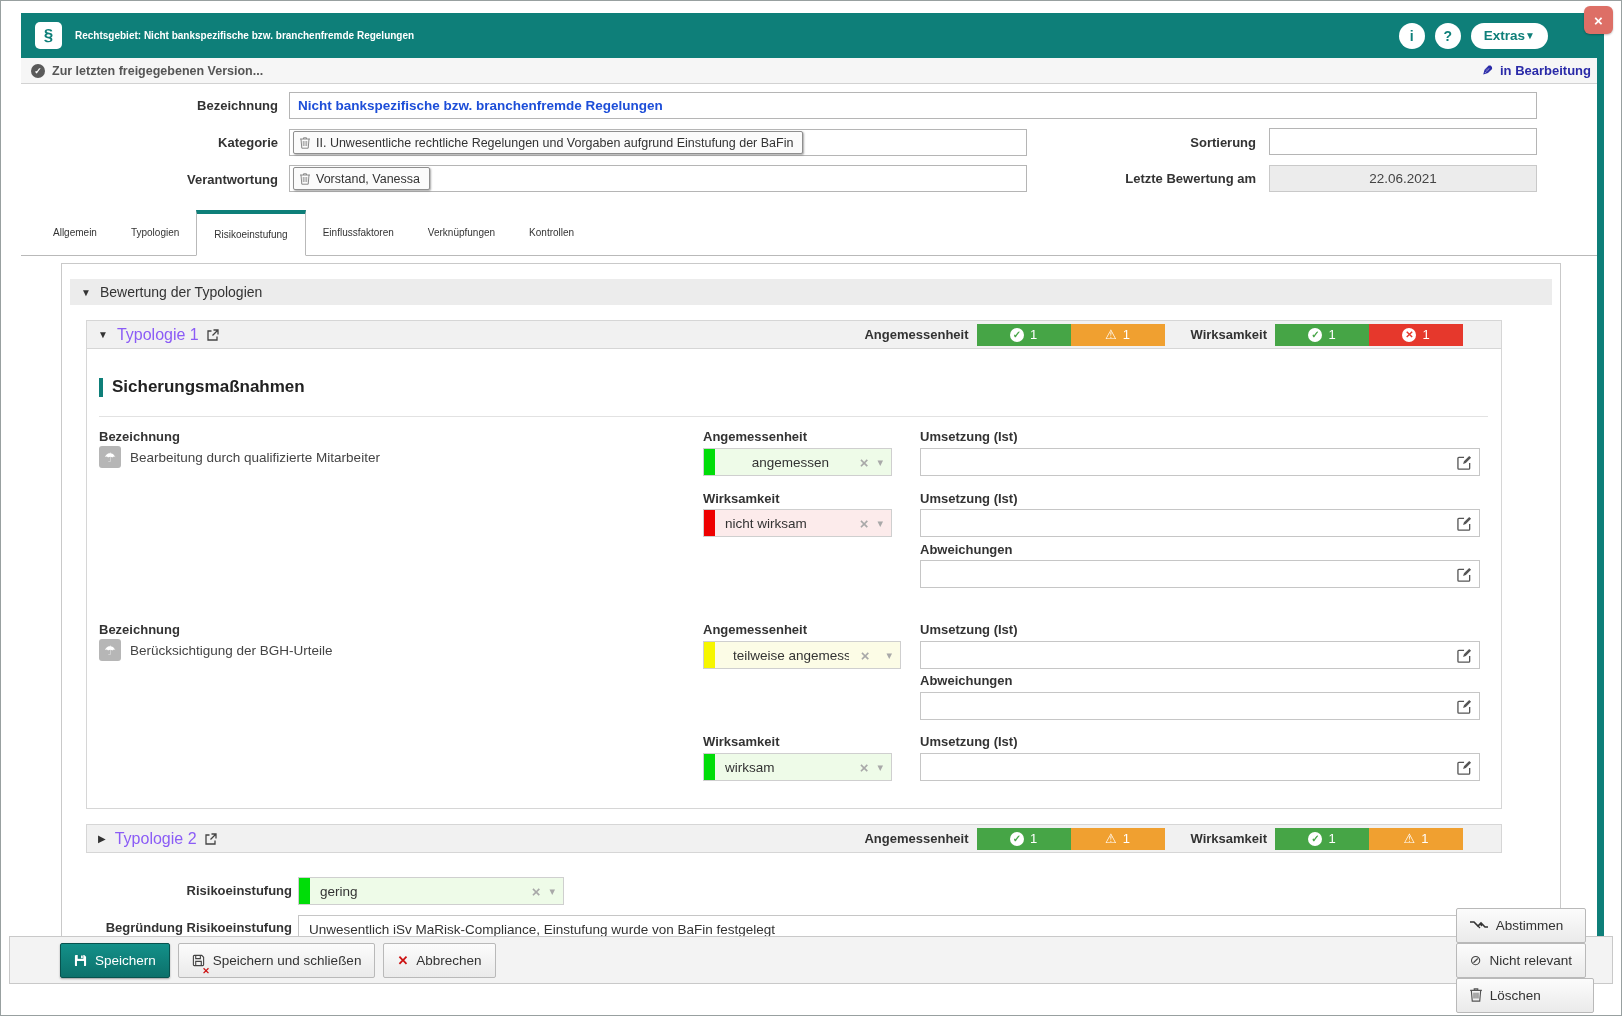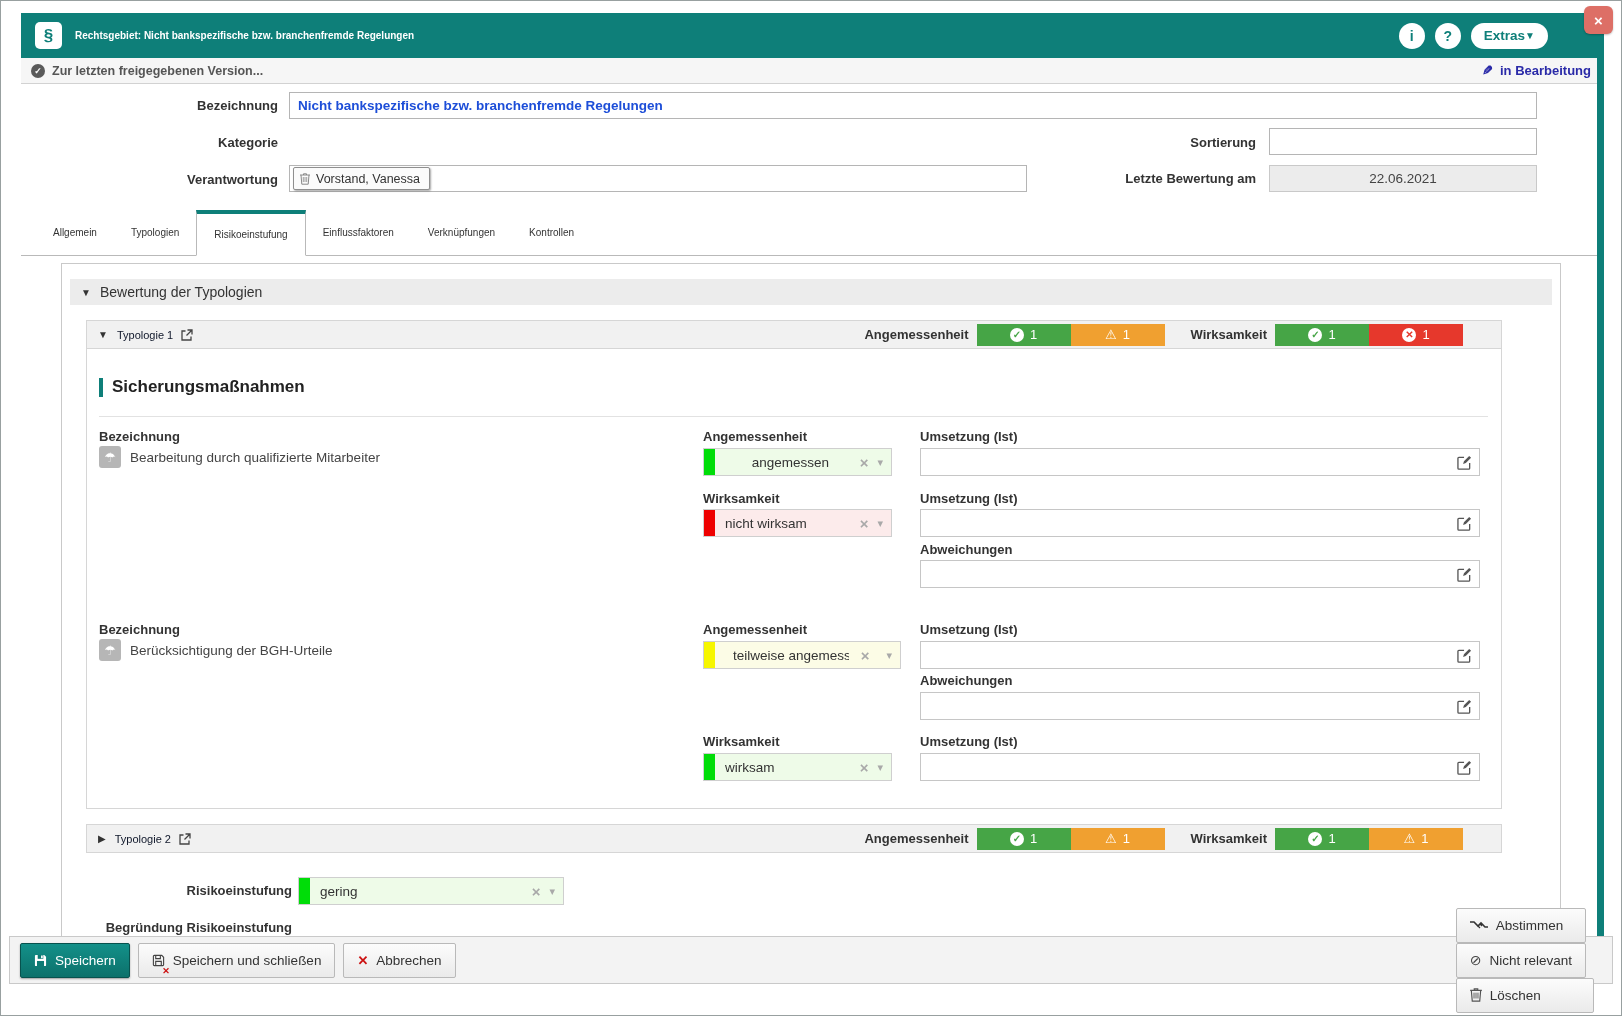--- a/index.html
+++ b/index.html
@@ -51,21 +51,21 @@
 
   
   .panel{position:absolute;left:60px;top:262px;width:1500px;height:674px;border:1px solid #c9c9c9;
          background:#fff;box-sizing:border-box;}
   .group-head{position:absolute;left:8px;top:15px;width:1482px;height:26px;background:#ececec;
               display:flex;align-items:center;gap:9px;padding-left:11px;box-sizing:border-box;
               font-size:14px;color:#333;cursor:pointer;}
   .caret{font-size:10px;color:#333;}
   .typhead{position:absolute;height:29px;background:#f1f1f1;border:1px solid #d6d6d6;box-sizing:border-box;
            display:flex;align-items:center;padding:0 38px 0 11px;cursor:pointer;}
-  .typtitle{font-size:11px;color:#0f172a;margin:0 8px 0 9px;}
+  .typtitle{font-size:16px;color:#8b5cf6;margin:0 8px 0 9px;}
   .typbody{position:absolute;background:#fff;border:1px solid #d6d6d6;border-top:none;box-sizing:border-box;}
   .badges{margin-left:auto;display:flex;align-items:center;}
   .bdg-label{font-size:13px;font-weight:bold;color:#333;margin-right:8px;}
   .bdg-label.w{margin-left:26px;}
   .seg{width:94px;height:22px;display:flex;align-items:center;justify-content:center;gap:6px;color:#fff;font-size:13px;}
   .seg-ok{background:#46a546;}
   .seg-warn{background:#f0a030;}
   .seg-err{background:#e6382c;}
   .bico{width:14px;height:14px;border-radius:50%;background:#fff;font-size:10px;font-weight:bold;
         line-height:14px;text-align:center;}
@@ -97,21 +97,21 @@
   .edit-ic{position:absolute;right:7px;top:6px;line-height:0;cursor:pointer;}
 
   
   .footer{position:absolute;left:8px;top:935px;width:1604px;height:48px;background:#f3f3f3;
           border:1px solid #c9c9c9;box-sizing:border-box;display:flex;align-items:center;
           padding:0 18px 0 10px;z-index:6;}
   .btn{height:33px;display:inline-flex;align-items:center;gap:8px;padding:0 13px;border:1px solid #b9b9b9;
        border-radius:2px;background:linear-gradient(#fcfcfc,#eaeaea);font-size:13.5px;color:#333;
        margin-right:8px;cursor:pointer;white-space:nowrap;}
   .btn-primary{background:linear-gradient(#139089,#0c716b);border:1px solid #07524e;color:#fff;
-               box-shadow:0 1px 2px rgba(0,0,0,.35);}
+               box-shadow:0 1px 2px rgba(0,0,0,.35);margin-left:40px;}
   .fright{margin-left:auto;display:flex;flex-direction:column;}
   .fright .btn:last-child{margin-right:0;}
   .red-x{color:#c11;font-weight:bold;font-size:13px;}
   .ban-ic{font-size:14px;color:#444;}
   .saveclose-ic{position:relative;line-height:0;}
   .saveclose-ic .red-x{position:absolute;right:-5px;bottom:-4px;font-size:9px;}
 
   .tealstrip{position:absolute;left:1596px;top:12px;width:7px;height:923px;background:#0e7f79;z-index:4;}
 </style>
 </head>
@@ -141,20 +141,30 @@
     <span class="edit-state">
       <span class="pencil">✎</span>
       <span>in Bearbeitung</span>
     </span>
   </div>
 
   <div class="flabel" style="left:100px;top:97px;width:177px;">Bezeichnung</div>
   <input class="inp-text" style="left: 288px; top: 91px; width: 1248px; height: 27px;" value="Nicht bankspezifische bzw. branchenfremde Regelungen">
 
   <div class="flabel" style="left:100px;top:134px;width:177px;">Kategorie</div>
+  <div class="chipbox" style="left:288px;top:128px;width:738px;height:27px;">
+    <span class="chip">
+      <svg width="10" height="12" viewBox="0 0 10 12">
+          <path d="M0 2h10M3.5 2V.8h3V2" stroke="#888" stroke-width="1" fill="none"></path>
+          <path d="M1 2l.8 9.2h6.4L9 2" stroke="#888" fill="none"></path>
+          <path d="M3.3 4v5M5 4v5M6.7 4v5" stroke="#888" stroke-width=".8" fill="none"></path>
+        </svg>
+      <span>II. Unwesentliche rechtliche Regelungen und Vorgaben aufgrund Einstufung der BaFin</span>
+    </span>
+  </div>
 
   <div class="flabel" style="left:100px;top:171px;width:177px;">Verantwortung</div>
   <div class="chipbox" style="left:288px;top:164px;width:738px;height:27px;">
     <span class="chip">
       <svg width="10" height="12" viewBox="0 0 10 12">
           <path d="M0 2h10M3.5 2V.8h3V2" stroke="#888" stroke-width="1" fill="none"></path>
           <path d="M1 2l.8 9.2h6.4L9 2" stroke="#888" fill="none"></path>
           <path d="M3.3 4v5M5 4v5M6.7 4v5" stroke="#888" stroke-width=".8" fill="none"></path>
         </svg>
       <span>Vorstand, Vanessa</span>
@@ -337,20 +347,27 @@
 
     <div class="blabel" style="left:6px;top:619px;width:224px;text-align:right;">Risikoeinstufung</div>
     <div class="sel sel-green" style="left:236px;top:613px;width:266px;">
       <span class="selbar"></span>
       <span class="seltext">gering</span>
       <span class="selclear">×</span>
       <span class="selcaret">▾</span>
     </div>
 
     <div class="blabel" style="left:0px;top:656px;width:230px;text-align:right;">Begründung Risikoeinstufung</div>
+    <div class="inp" style="left:236px;top:651px;width:1252px;">
+      <span style="position:absolute;left:10px;top:6px;font-size:13.5px;color:#333;white-space:nowrap;">Unwesentlich iSv MaRisk-Compliance, Einstufung wurde von BaFin festgelegt</span>
+      <span class="edit-ic"><svg width="15" height="15" viewBox="0 0 16 16">
+            <path d="M13.5 8.5V14a1 1 0 0 1-1 1H2a1 1 0 0 1-1-1V3.5a1 1 0 0 1 1-1h5.5" fill="none" stroke="#555" stroke-width="1.4"></path>
+            <path d="M6.5 9.5l.9-2.9L13 1l2 2-5.6 5.6-2.9.9z" fill="#555"></path>
+          </svg></span>
+    </div>
   </div>
 
   <div class="tealstrip"></div>
 
   <div class="footer">
     <span class="btn btn-primary">
       <svg width="13" height="13" viewBox="0 0 14 14">
           <path d="M1 2a1 1 0 0 1 1-1h9l2 2v9a1 1 0 0 1-1 1H2a1 1 0 0 1-1-1z" fill="#fff"></path>
           <rect x="3.2" y="7.5" width="7.6" height="5.5" fill="#0d7a74"></rect>
           <rect x="4" y="1" width="6" height="4.2" fill="#0d7a74"></rect>

